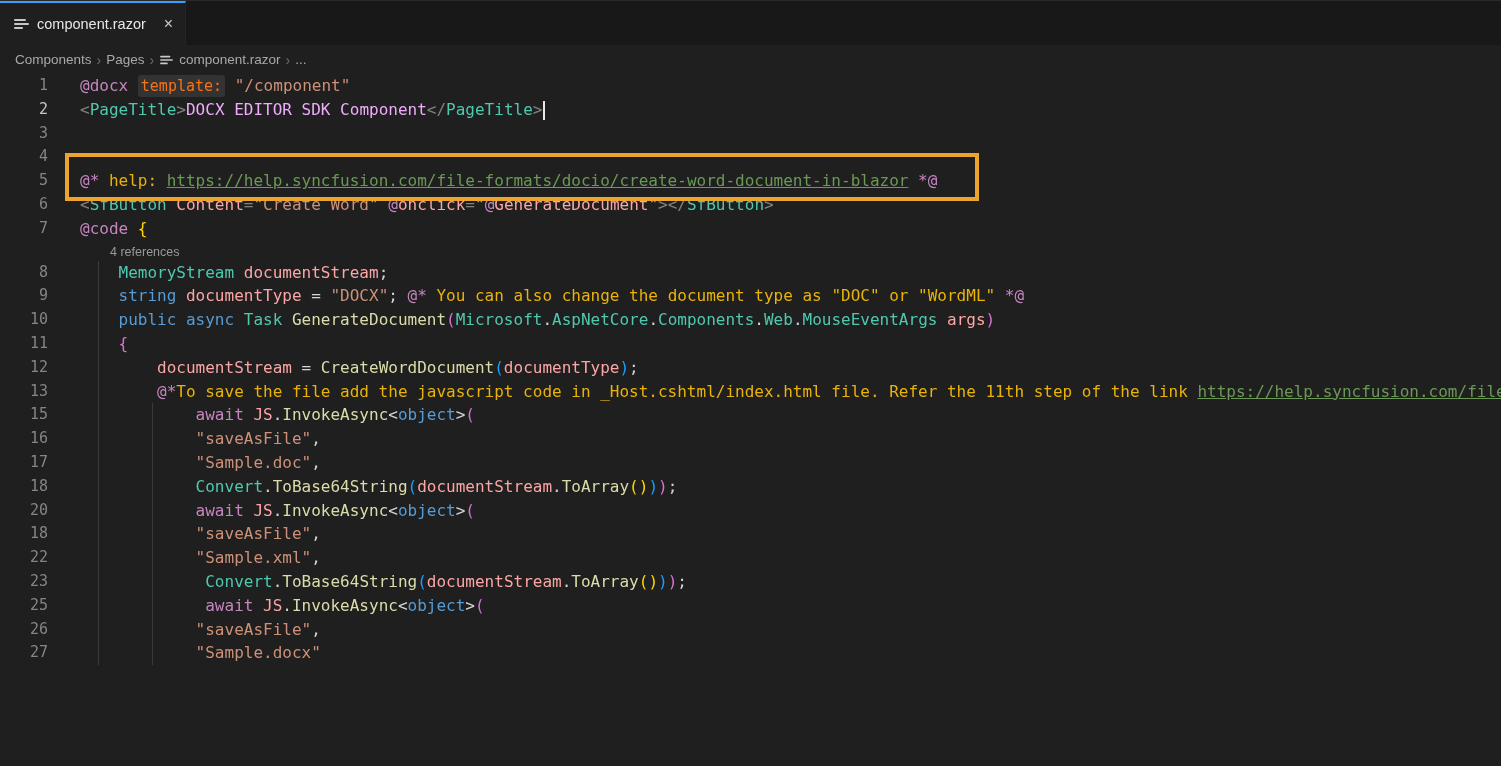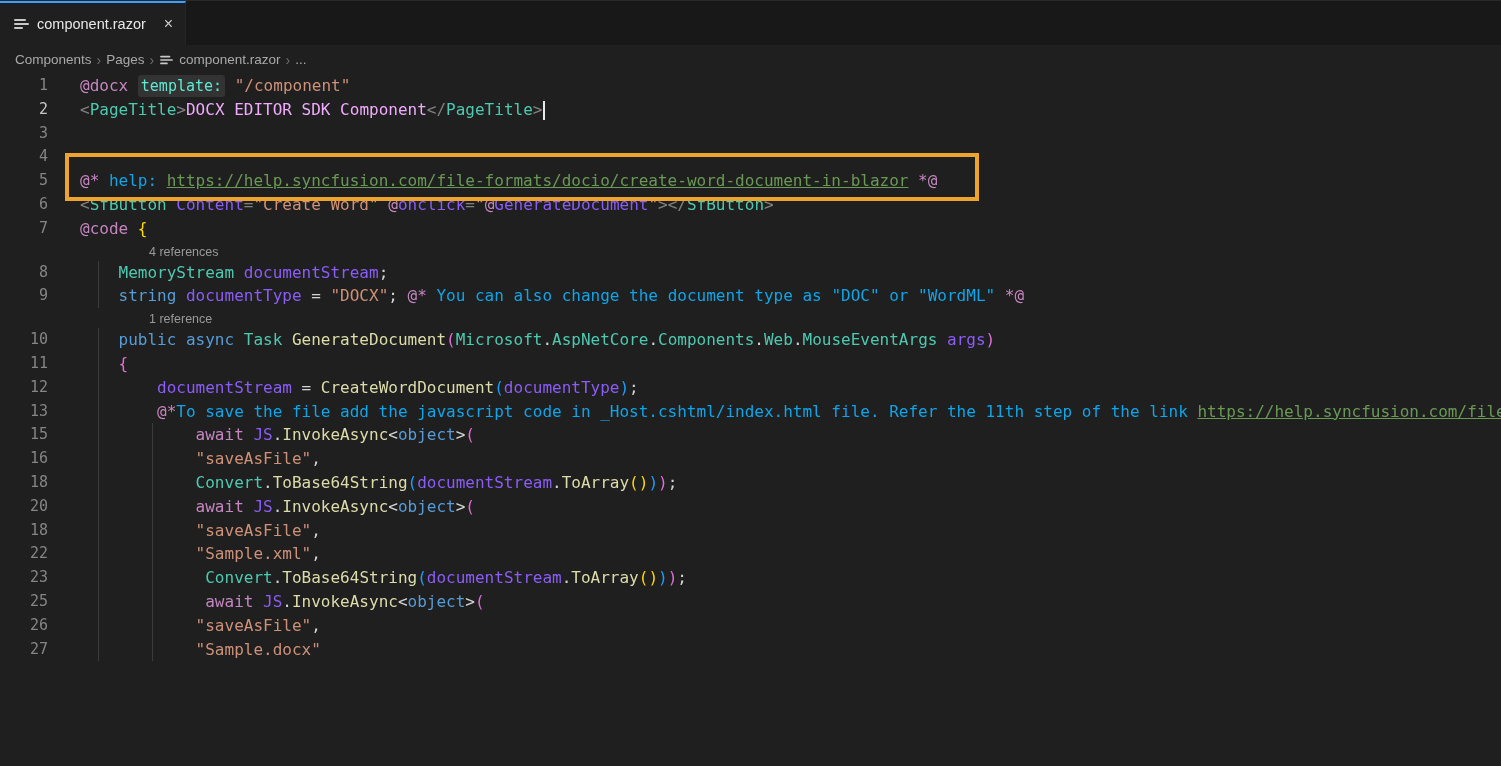--- a/index.html
+++ b/index.html
@@ -30,40 +30,40 @@
 
   
   .editor { position:relative; font-family:"DejaVu Sans Mono", monospace;
             font-size:16px; color:#d4d4d4; }
   .code-row { display:flex; height:23.8px; line-height:23.8px; white-space:pre; }
   .ln { flex:none; width:48px; text-align:right; color:#858585; font-size:15px;
         cursor:pointer; user-select:none; }
   .ln.active { color:#c6c6c6; }
   .lc { position:relative; margin-left:32px; flex:1; }
   .guide { position:absolute; top:0; bottom:0; width:1px; background:#3b3b3b; }
-  .lens-row { height:20px; line-height:20px; padding-left:110px;margin-left:39px; }
+  .lens-row { height:20px; line-height:20px; padding-left:110px; }
   .lens { color:#999999; font-size:12.5px; font-family:"Liberation Sans", sans-serif; cursor:pointer; }
 
   
   .t-pln  { color:#d4d4d4; }
   .t-txt  { color:#f0abfc; }
   .t-pun  { color:#d4d4d4; }
   .t-tagb { color:#808080; }
   .t-kwp  { color:#c586c0; }
   .t-kwb  { color:#569cd6; }
   .t-type { color:#4ec9b0; }
   .t-fn   { color:#dcdcaa; }
-  .t-var  { color:#8b5cf6; }
+  .t-var  { color:#fca5a5; }
   .t-str  { color:#ce9178; }
-  .t-com  { color:#0ea5e9; }
+  .t-com  { color:#eab308; }
   .t-lnk  { color:#6a9955; text-decoration:underline; cursor:pointer; }
   .t-bg   { color:#ffd700; }
   .t-bpk  { color:#da70d6; }
   .t-bb   { color:#179fff; }
-  .t-inlay{ background:#333333; color:#5eead4; border-radius:3px; padding:2px 3px; font-size:15px; }
+  .t-inlay{ background:#333333; color:#f97316; border-radius:3px; padding:2px 3px; font-size:15px; }
   .t-cursor { display:inline-block; width:2px; height:19px; background:#e8e8e8;
               vertical-align:middle; margin-left:1px; }
 
   
   .annotation-box { position:absolute; left:65px; top:153px; width:914px; height:48px;
                     border:4px solid #eda42f; pointer-events:none; z-index:5; }
 </style>
 </head>
 <body>
 
@@ -102,27 +102,27 @@
       <div class="code-row"><span class="ln">1</span><span class="lc"><span class="t-kwp">@docx </span><span class="t-inlay">template:</span><span class="t-pln"> </span><span class="t-str">"/component"</span></span></div>
       <div class="code-row"><span class="ln active">2</span><span class="lc"><span class="t-tagb">&lt;</span><span class="t-type">PageTitle</span><span class="t-tagb">&gt;</span><span class="t-txt">DOCX EDITOR SDK Component</span><span class="t-tagb">&lt;/</span><span class="t-type">PageTitle</span><span class="t-tagb">&gt;</span><span class="t-cursor"></span></span></div>
       <div class="code-row"><span class="ln">3</span><span class="lc"></span></div>
       <div class="code-row"><span class="ln">4</span><span class="lc"></span></div>
       <div class="code-row"><span class="ln">5</span><span class="lc"><span class="t-kwp">@* </span><span class="t-com">help: </span><span class="t-lnk">https://help.syncfusion.com/file-formats/docio/create-word-document-in-blazor</span><span class="t-com"> </span><span class="t-kwp">*@</span></span></div>
       <div class="code-row"><span class="ln">6</span><span class="lc"><span class="t-tagb">&lt;</span><span class="t-type">SfButton</span><span class="t-var"> Content</span><span class="t-tagb">=</span><span class="t-str">"Create Word"</span><span class="t-pln"> </span><span class="t-kwp">@</span><span class="t-var">onclick</span><span class="t-tagb">=</span><span class="t-str">"</span><span class="t-kwp">@</span><span class="t-var">GenerateDocument</span><span class="t-str">"</span><span class="t-tagb">&gt;&lt;/</span><span class="t-type">SfButton</span><span class="t-tagb">&gt;</span></span></div>
       <div class="code-row"><span class="ln">7</span><span class="lc"><span class="t-kwp">@code </span><span class="t-bg">{</span></span></div>
       <div class="lens-row"><span class="lens">4 references</span></div>
       <div class="code-row"><span class="ln">8</span><span class="lc"><span class="guide" style="left: 18px;"></span><span class="t-pln">    </span><span class="t-type">MemoryStream</span><span class="t-var"> documentStream</span><span class="t-pun">;</span></span></div>
       <div class="code-row"><span class="ln">9</span><span class="lc"><span class="guide" style="left: 18px;"></span><span class="t-pln">    </span><span class="t-kwb">string</span><span class="t-var"> documentType</span><span class="t-pun"> = </span><span class="t-str">"DOCX"</span><span class="t-pun">; </span><span class="t-kwp">@* </span><span class="t-com">You can also change the document type as "DOC" or "WordML" </span><span class="t-kwp">*@</span></span></div>
-      <div class="lens-row"><span class="lens">1 reference</span></div>
       <div class="code-row"><span class="ln">10</span><span class="lc"><span class="guide" style="left: 18px;"></span><span class="t-pln">    </span><span class="t-kwb">public async </span><span class="t-type">Task</span><span class="t-fn"> GenerateDocument</span><span class="t-bpk">(</span><span class="t-type">Microsoft</span><span class="t-pun">.</span><span class="t-type">AspNetCore</span><span class="t-pun">.</span><span class="t-type">Components</span><span class="t-pun">.</span><span class="t-type">Web</span><span class="t-pun">.</span><span class="t-type">MouseEventArgs</span><span class="t-var"> args</span><span class="t-bpk">)</span></span></div>
       <div class="code-row"><span class="ln">11</span><span class="lc"><span class="guide" style="left: 18px;"></span><span class="t-pln">    </span><span class="t-bpk">{</span></span></div>
       <div class="code-row"><span class="ln">12</span><span class="lc"><span class="guide" style="left: 18px;"></span><span class="t-pln">        </span><span class="t-var">documentStream</span><span class="t-pun"> = </span><span class="t-fn">CreateWordDocument</span><span class="t-bb">(</span><span class="t-var">documentType</span><span class="t-bb">)</span><span class="t-pun">;</span></span></div>
       <div class="code-row"><span class="ln">13</span><span class="lc"><span class="guide" style="left: 18px;"></span><span class="t-pln">        </span><span class="t-kwp">@*</span><span class="t-com">To save the file add the javascript code in _Host.cshtml/index.html file. Refer the 11th step of the link </span><span class="t-lnk">https://help.syncfusion.com/file-formats/docio/create-word-document-in-blazor</span></span></div>
       <div class="code-row"><span class="ln">15</span><span class="lc"><span class="guide" style="left: 18px;"></span><span class="guide" style="left: 72px;"></span><span class="t-pln">            </span><span class="t-kwp">await </span><span class="t-var">JS</span><span class="t-pun">.</span><span class="t-fn">InvokeAsync</span><span class="t-pun">&lt;</span><span class="t-kwb">object</span><span class="t-pun">&gt;</span><span class="t-bpk">(</span></span></div>
       <div class="code-row"><span class="ln">16</span><span class="lc"><span class="guide" style="left: 18px;"></span><span class="guide" style="left: 72px;"></span><span class="t-pln">            </span><span class="t-str">"saveAsFile"</span><span class="t-pun">,</span></span></div>
+      <div class="code-row"><span class="ln">17</span><span class="lc"><span class="guide" style="left: 18px;"></span><span class="guide" style="left: 72px;"></span><span class="t-pln">            </span><span class="t-str">"Sample.doc"</span><span class="t-pun">,</span></span></div>
       <div class="code-row"><span class="ln">18</span><span class="lc"><span class="guide" style="left: 18px;"></span><span class="guide" style="left: 72px;"></span><span class="t-pln">            </span><span class="t-type">Convert</span><span class="t-pun">.</span><span class="t-fn">ToBase64String</span><span class="t-bb">(</span><span class="t-var">documentStream</span><span class="t-pun">.</span><span class="t-fn">ToArray</span><span class="t-bg">()</span><span class="t-bb">)</span><span class="t-bpk">)</span><span class="t-pun">;</span></span></div>
       <div class="code-row"><span class="ln">20</span><span class="lc"><span class="guide" style="left: 18px;"></span><span class="guide" style="left: 72px;"></span><span class="t-pln">            </span><span class="t-kwp">await </span><span class="t-var">JS</span><span class="t-pun">.</span><span class="t-fn">InvokeAsync</span><span class="t-pun">&lt;</span><span class="t-kwb">object</span><span class="t-pun">&gt;</span><span class="t-bpk">(</span></span></div>
       <div class="code-row"><span class="ln">18</span><span class="lc"><span class="guide" style="left: 18px;"></span><span class="guide" style="left: 72px;"></span><span class="t-pln">            </span><span class="t-str">"saveAsFile"</span><span class="t-pun">,</span></span></div>
       <div class="code-row"><span class="ln">22</span><span class="lc"><span class="guide" style="left: 18px;"></span><span class="guide" style="left: 72px;"></span><span class="t-pln">            </span><span class="t-str">"Sample.xml"</span><span class="t-pun">,</span></span></div>
       <div class="code-row"><span class="ln">23</span><span class="lc"><span class="guide" style="left: 18px;"></span><span class="guide" style="left: 72px;"></span><span class="t-pln">             </span><span class="t-type">Convert</span><span class="t-pun">.</span><span class="t-fn">ToBase64String</span><span class="t-bb">(</span><span class="t-var">documentStream</span><span class="t-pun">.</span><span class="t-fn">ToArray</span><span class="t-bg">()</span><span class="t-bb">)</span><span class="t-bpk">)</span><span class="t-pun">;</span></span></div>
       <div class="code-row"><span class="ln">25</span><span class="lc"><span class="guide" style="left: 18px;"></span><span class="guide" style="left: 72px;"></span><span class="t-pln">             </span><span class="t-kwp">await </span><span class="t-var">JS</span><span class="t-pun">.</span><span class="t-fn">InvokeAsync</span><span class="t-pun">&lt;</span><span class="t-kwb">object</span><span class="t-pun">&gt;</span><span class="t-bpk">(</span></span></div>
       <div class="code-row"><span class="ln">26</span><span class="lc"><span class="guide" style="left: 18px;"></span><span class="guide" style="left: 72px;"></span><span class="t-pln">            </span><span class="t-str">"saveAsFile"</span><span class="t-pun">,</span></span></div>
       <div class="code-row"><span class="ln">27</span><span class="lc"><span class="guide" style="left: 18px;"></span><span class="guide" style="left: 72px;"></span><span class="t-pln">            </span><span class="t-str">"Sample.docx"</span></span></div>
     </div>
 

